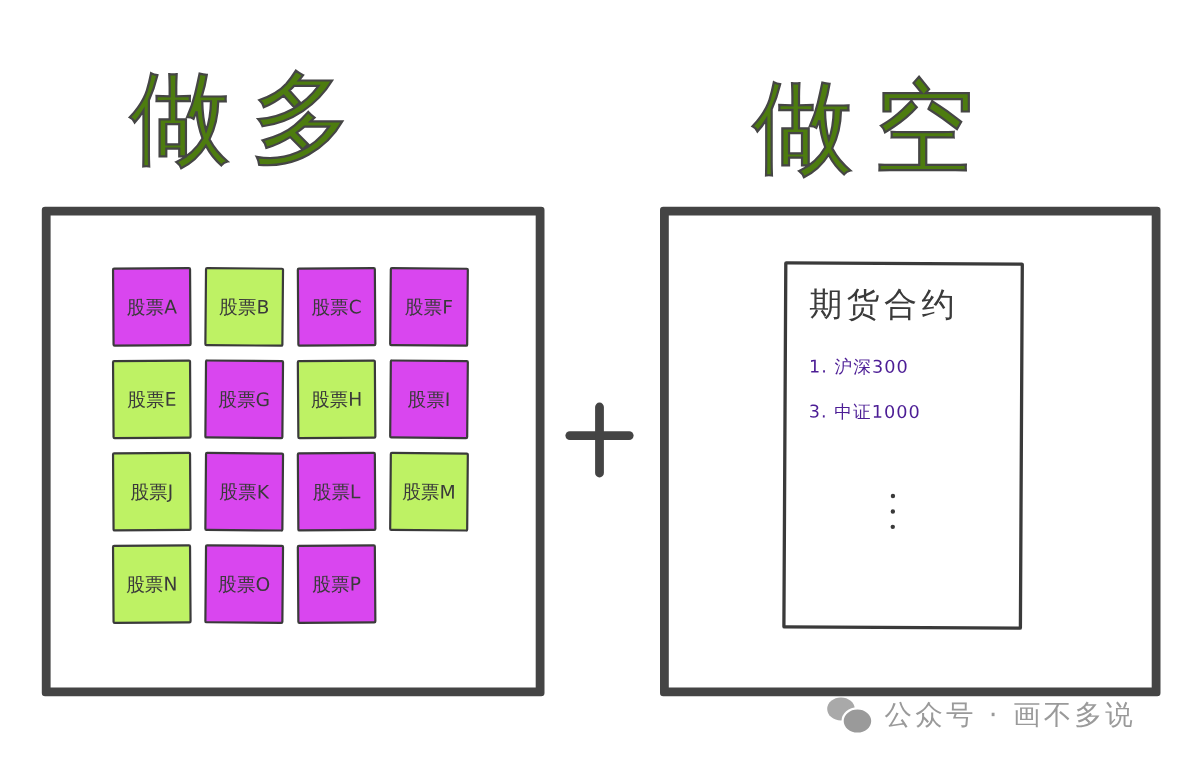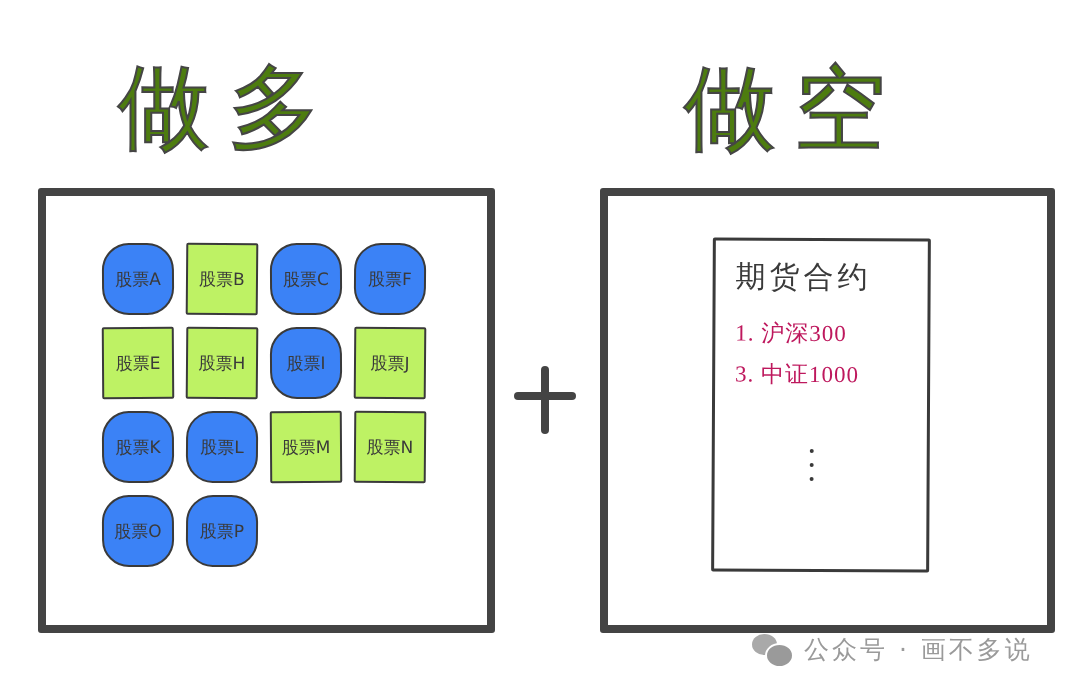--- a/index.html
+++ b/index.html
@@ -6,53 +6,53 @@
   body {
     width: 1080px; height: 694px; background: #ffffff; position: relative; overflow: hidden;
     font-family: "DejaVu Sans", sans-serif; color: #3f3f3f;
   }
   .title {
     position: absolute; font-size: 92px; font-weight: normal; color: #4d7c0f;
     letter-spacing: 18px; line-height: 1;
     -webkit-text-stroke: 2px #454545;
   }
   .title.long { left: 118px; top: 62px; }
-  .title.short { left: 684px; top: 70px; font-family: Liberation Mono, monospace; }
+  .title.short { left: 684px; top: 70px; }
   .panel {
     position: absolute; border: 8px solid #444444; border-radius: 3px; box-sizing: border-box;
     background: #fff;
   }
   .panel.left { left: 38px; top: 188px; width: 457px; height: 445px; }
-  .panel.right { left: 600px; top: 188px; width: 455px; height: 445px; font-family: Liberation Serif, serif; }
+  .panel.right { left: 600px; top: 188px; width: 455px; height: 445px; }
   .grid {
     position: absolute; left: 56px; top: 47px;
     display: grid; grid-template-columns: repeat(4, 72px); grid-template-rows: repeat(4, 72px);
     column-gap: 12px; row-gap: 12px;
   }
   .cell {
     border: 2.5px solid #3a3a3a; border-radius: 2px; box-sizing: border-box;
     display: flex; align-items: center; justify-content: center;
     font-size: 17px; color: #3a3a3a; background: #bef264;
     transform: rotate(-0.4deg);
   }
-  .cell.long { background: #3b82f6; border-radius: 27px; }
+  .cell.long { background: #d946ef; }
   .cell:nth-child(even) { transform: rotate(0.5deg); }
   .plus {
     position: absolute; left: 514px; top: 366px; width: 62px; height: 64px;
   }
   .plus .h { position: absolute; left: 0; top: 26px; width: 62px; height: 8px; background: #444; border-radius: 4px; }
   .plus .v { position: absolute; left: 27px; top: 0; width: 8px; height: 68px; background: #444; border-radius: 4px; }
   .sheet {
     position: absolute; left: 104px; top: 42px; width: 218px; height: 334px;
     border: 3px solid #3a3a3a; box-sizing: border-box; border-radius: 2px;
     transform: rotate(0.3deg);
   }
   .sheet-title { position: absolute; left: 20px; top: 16px; font-size: 30px; color: #3a3a3a; letter-spacing: 4px; }
   .sheet-list { position: absolute; left: 20px; top: 72px; margin: 0; padding: 0; list-style: none; }
-  .sheet-list li { font-size: 23px; color: #be185d; height: 41px; line-height: 41px; letter-spacing: 1px; }
+  .sheet-list li { font-size: 16px; color: #4c1d95; height: 41px; line-height: 41px; letter-spacing: 1px; }
   .dots { position: absolute; left: 95px; top: 208px; width: 6px; }
   .dots span { display: block; width: 4px; height: 4px; border-radius: 50%; background: #3a3a3a; margin-bottom: 10px; }
   .watermark {
     position: absolute; left: 752px; top: 632px; display: flex; align-items: center;
     font-size: 25px; color: #9a9a9a; letter-spacing: 3px; justify-content: center;
   }
   .wm-icon { width: 40px; height: 34px; position: relative; margin-right: 12px; }
   .wm-icon .b1 { position: absolute; left: 0; top: 2px; width: 25px; height: 21px; border-radius: 50%; background: #a9a9a9; }
   .wm-icon .b2 { position: absolute; left: 13px; top: 11px; width: 25px; height: 21px; border-radius: 50%; background: #9a9a9a; border: 2px solid #fff; }
 </style>
@@ -62,20 +62,21 @@
 <div class="title long">做多</div>
 <div class="title short">做空</div>
 
 <div class="panel left">
   <div class="grid">
     <div class="cell long">股票A</div>
     <div class="cell">股票B</div>
     <div class="cell long">股票C</div>
     <div class="cell long">股票F</div>
     <div class="cell">股票E</div>
+    <div class="cell long">股票G</div>
     <div class="cell">股票H</div>
     <div class="cell long">股票I</div>
     <div class="cell">股票J</div>
     <div class="cell long">股票K</div>
     <div class="cell long">股票L</div>
     <div class="cell">股票M</div>
     <div class="cell">股票N</div>
     <div class="cell long">股票O</div>
     <div class="cell long">股票P</div>
   </div>

